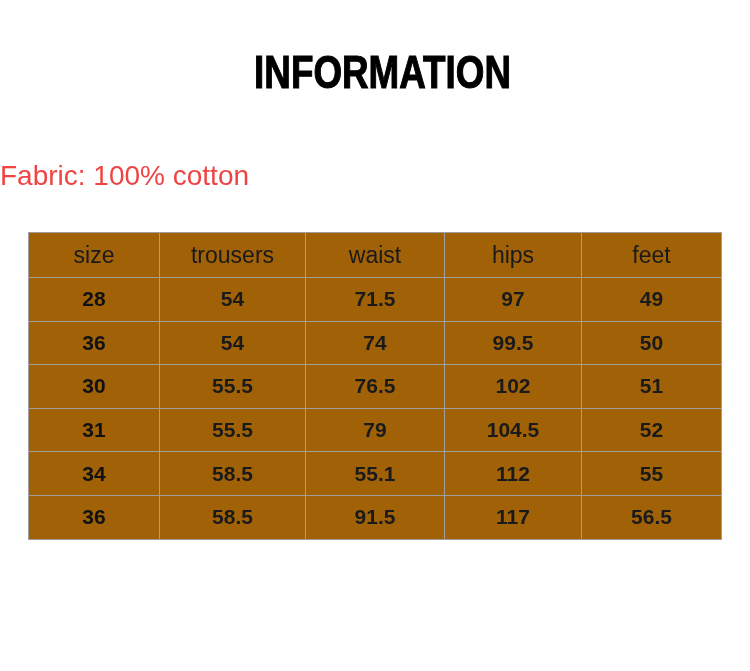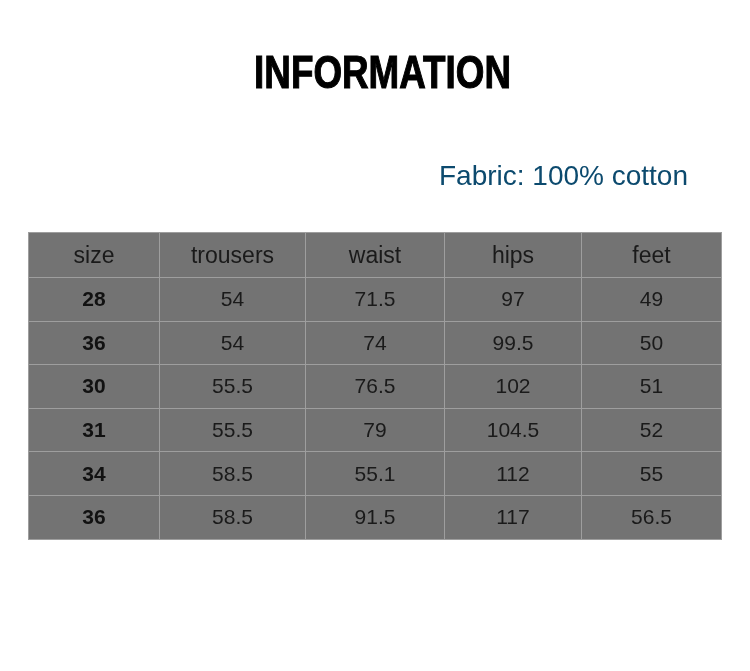--- a/index.html
+++ b/index.html
@@ -49,51 +49,51 @@
     word-spacing: 14px;
     padding-left: 9px;
     box-sizing: border-box;
     white-space: nowrap;
   }
   .fabric {
     position: absolute;
     top: 159px;
     left: 0;
     width: 688px;
-    text-align: right;
+    text-align: left;
     font-size: 28px;
     line-height: 34px;
     font-weight: 400;
-    color: #0c4a6e;
+    color: #ef4444;
   }
   .size-table {
     position: absolute;
     top: 232px;
     left: 28px;
     width: 693px;
     border-collapse: collapse;
     table-layout: fixed;
-    background: #737373;
+    background: #a16207;
   }
   .size-table th, .size-table td {
     border: 1px solid #9e9e9e;
     text-align: center;
     vertical-align: middle;
     padding: 0;
   }
   .size-table thead tr { height: 45px; }
   .size-table tbody tr { height: 43.6px; }
   .size-table th {
     font-size: 23px;
     font-weight: 400;
     color: #1a1a1a;
   }
   .size-table td {
     font-size: 21px;
-    font-weight: 400;
+    font-weight: 700;
     color: #1a1a1a;
   }
   .size-table td.size-col {
     font-weight: 700;
     color: #111111;
   }
 </style>
 </head>
 <body>
 

